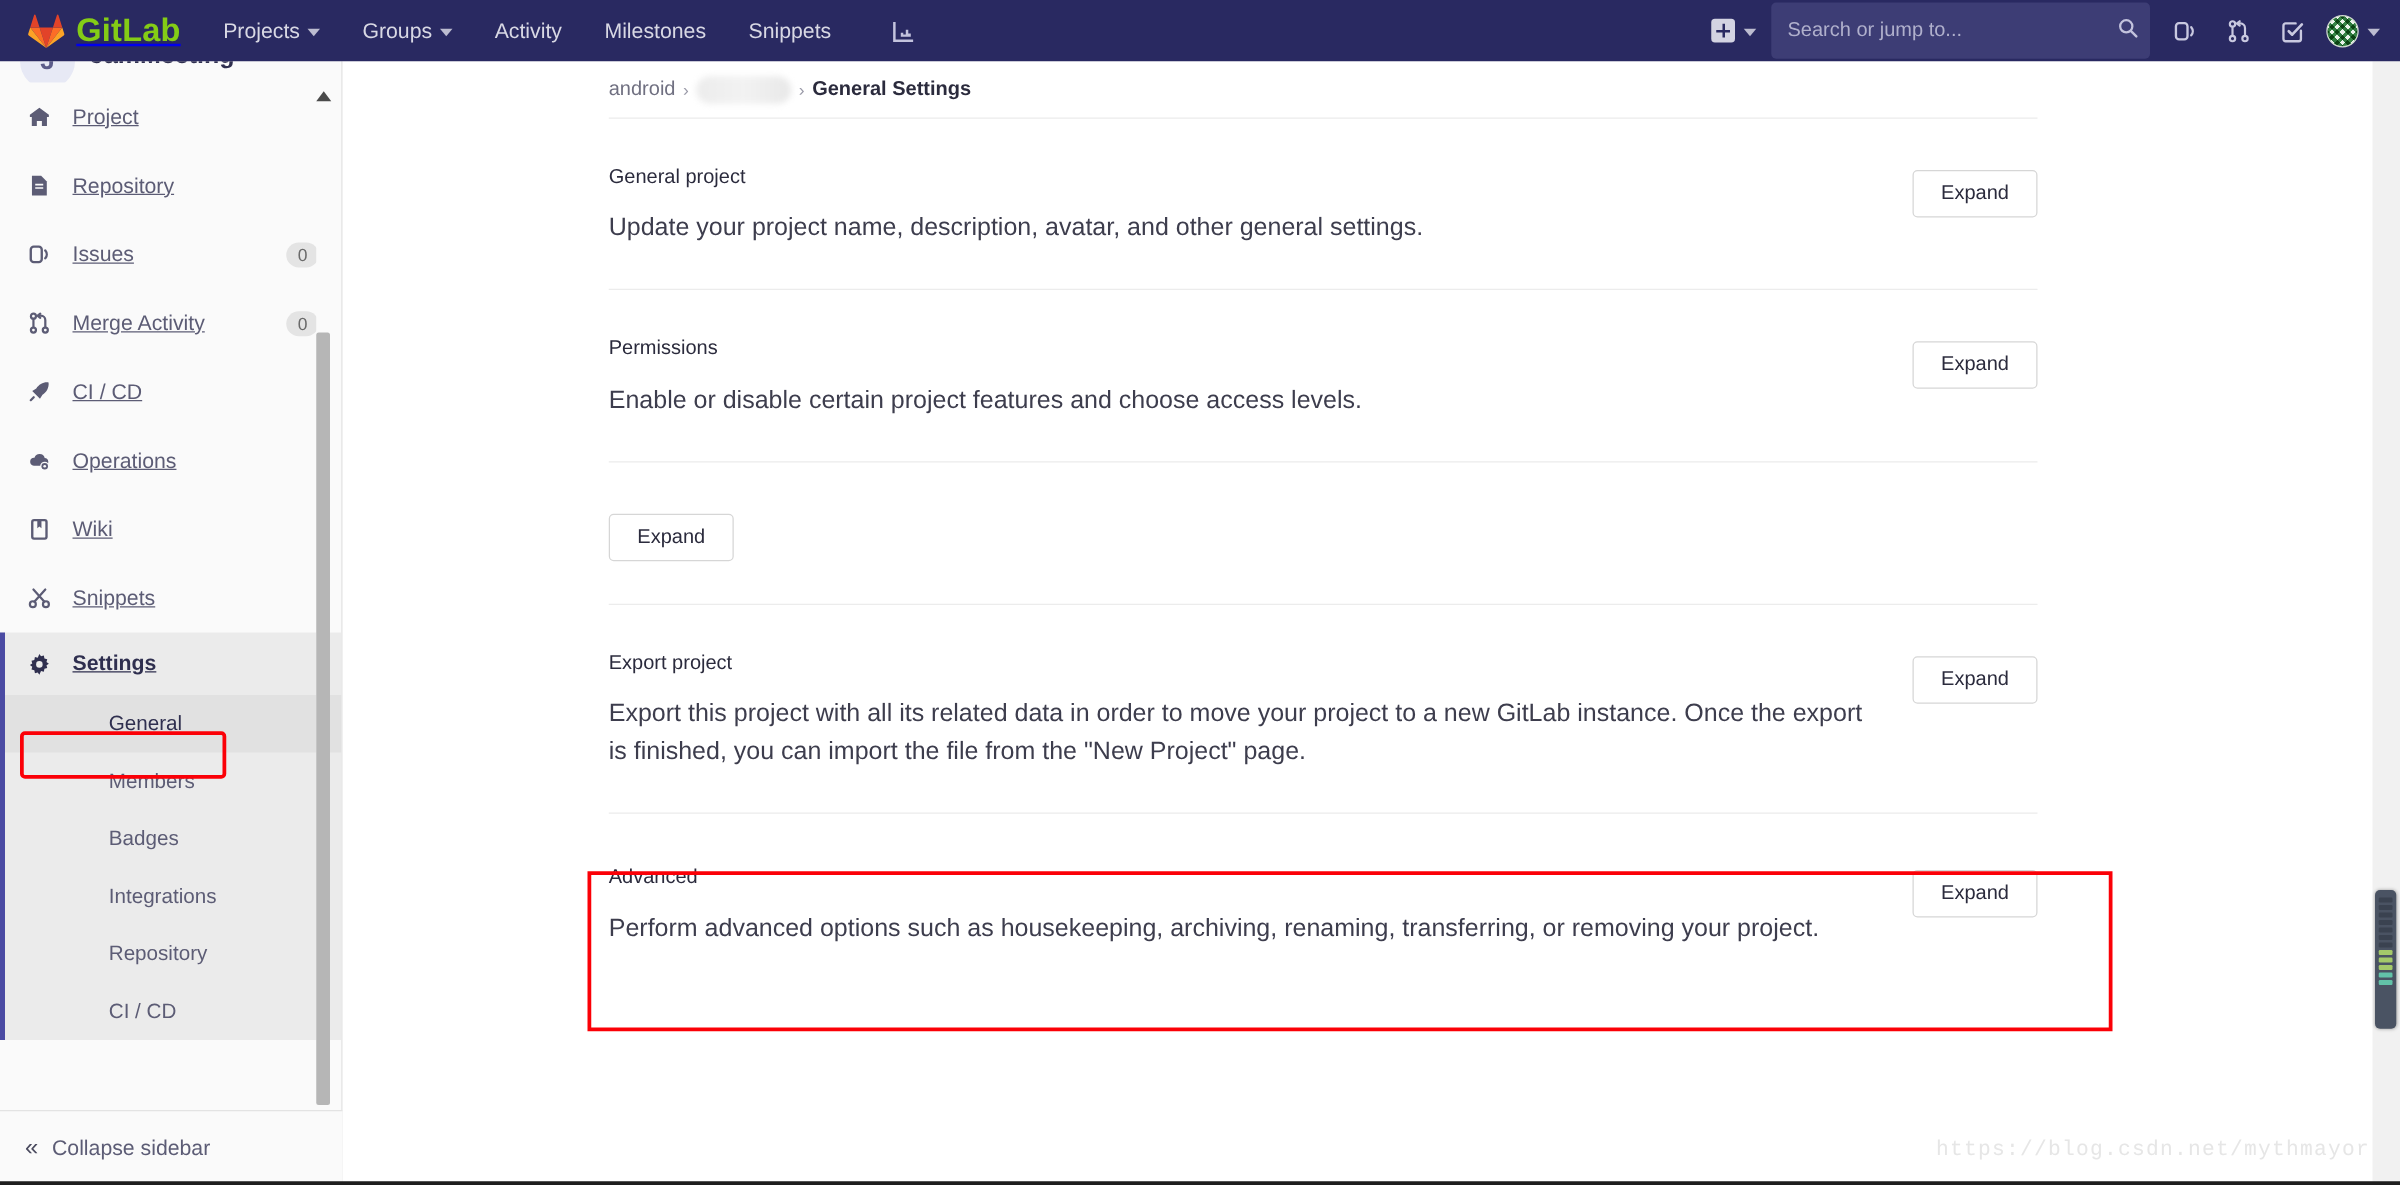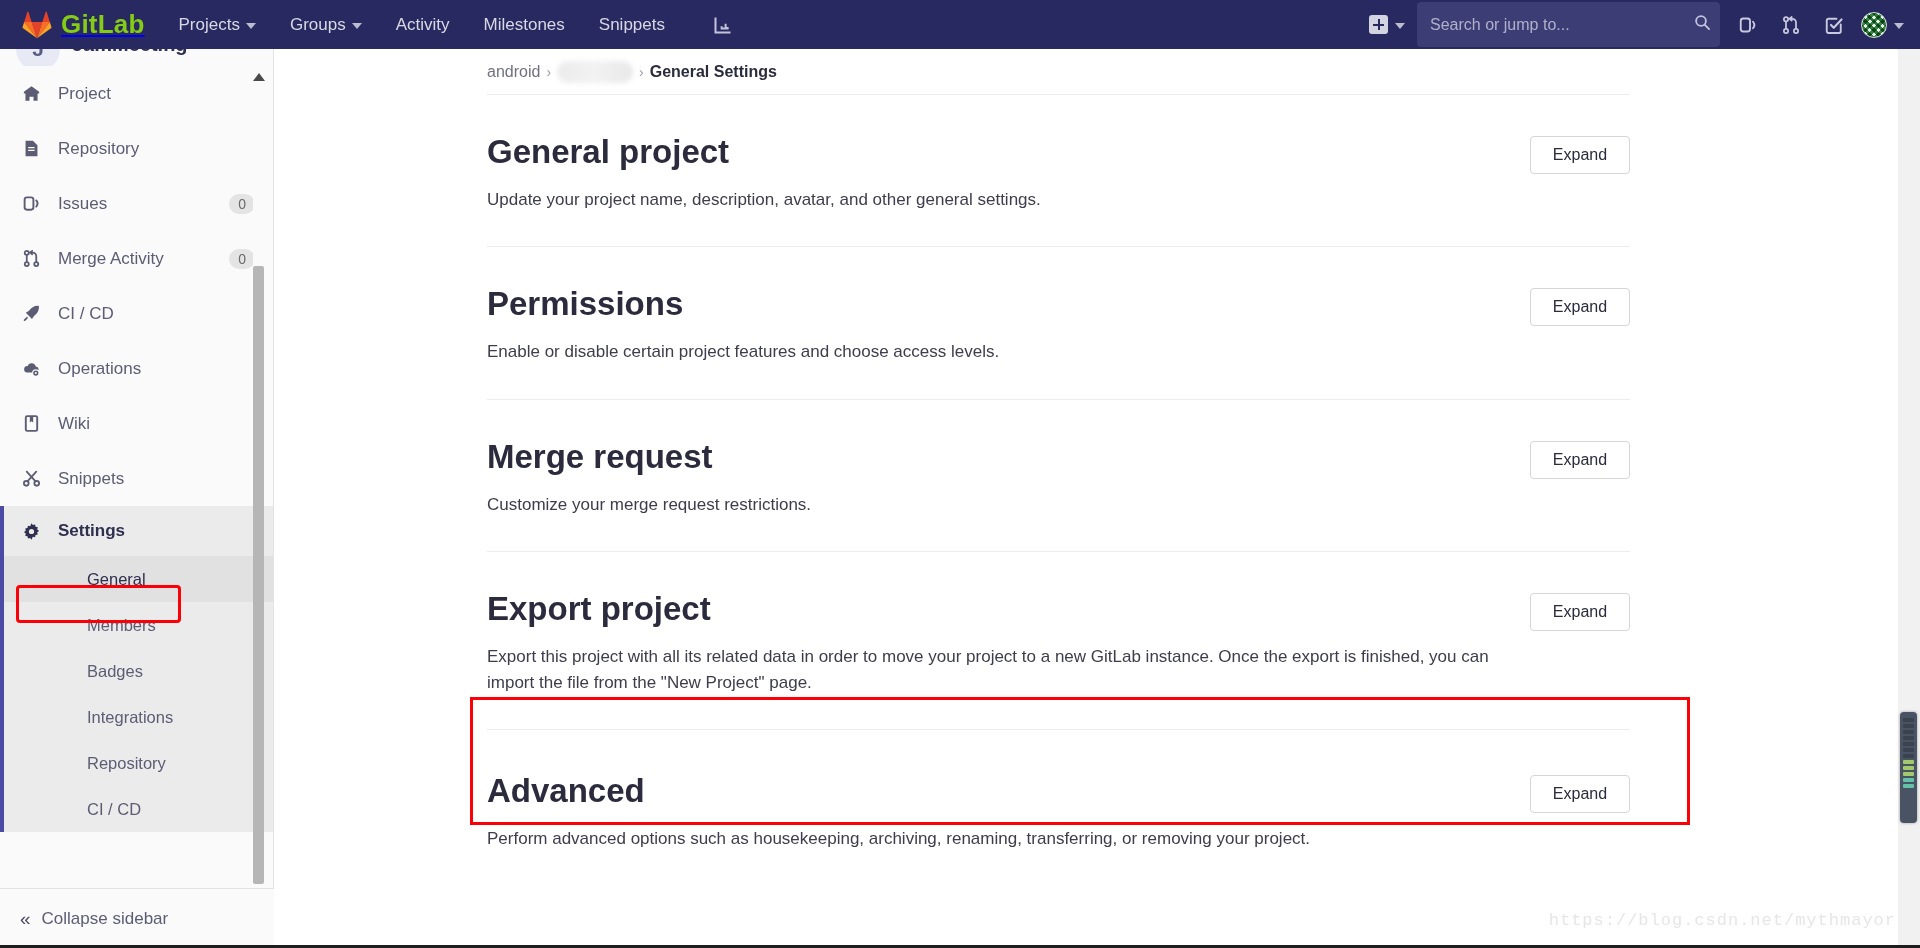--- a/index.html
+++ b/index.html
@@ -99,21 +99,21 @@
     font-size: 20px; font-weight: 700; color: #2f2f4f; white-space: nowrap;
   }
 
   #side-scroll { position: relative; height: 818px; }
   .side-item {
     height: 55px; display: flex; align-items: center;
     padding-left: 20px; padding-right: 18px;
     color: #5c5c75; font-size: 17px; cursor: pointer; gap: 16px;
     text-decoration: none;
   }
-  .side-item .lbl { flex: 1; white-space: nowrap; }
+  .side-item .lbl { flex: 1; white-space: nowrap; text-decoration: underline; }
   .side-item .badge {
     background: #e4e4e4; color: #6a6a6a; font-size: 14px;
     border-radius: 11px; padding: 2px 9px; min-width: 25px; text-align: center;
   }
   .side-icon { width: 22px; display: flex; align-items: center; justify-content: center; }
 
   #side-settings-group { background: #ebebeb; border-left: 4px solid #4b4ba3; }
   #side-settings-group .side-item { padding-left: 16px; }
   #settings-head { font-weight: 700; color: #2f2f4f; height: 50px; }
   .side-sub {
@@ -174,24 +174,24 @@
   #top-rule { height: 1px; background: #ececec; margin-bottom: 0; }
 
   .settings-row {
     display: flex; align-items: flex-start;
     padding: 38px 0 34px 0; border-bottom: 1px solid #ececec;
     position: relative;
   }
   .settings-row:last-of-type { border-bottom: none; }
   .settings-text { flex: 1; padding-right: 40px; }
   .settings-title {
-    font-size: 33px; font-weight: 700; color: #2b2b3d;
+    font-size: 16px; font-weight: 400; color: #2b2b3d;
     line-height: 1.15; margin-bottom: 16px;
   }
-  .settings-desc { font-size: 17px; color: #3d3d4d; line-height: 1.5; }
+  .settings-desc { font-size: 20px; color: #3d3d4d; line-height: 1.5; }
   .expand-btn {
     width: 100px; height: 38px; background: #fff;
     border: 1px solid #d6d6d6; border-radius: 4px;
     font-size: 16px; color: #2b2b3d; cursor: pointer;
     font-family: "Liberation Sans", sans-serif;
     flex: none; margin-top: 3px;
   }
 
   #advanced-row { border-bottom: none; padding: 42px 0 44px 0; }
   #advanced-highlight {
@@ -483,24 +483,20 @@
 
     <div class="settings-row">
       <div class="settings-text">
         <div class="settings-title">Permissions</div>
         <div class="settings-desc">Enable or disable certain project features and choose access levels.</div>
       </div>
       <button class="expand-btn">Expand</button>
     </div>
 
     <div class="settings-row">
-      <div class="settings-text">
-        <div class="settings-title">Merge request</div>
-        <div class="settings-desc">Customize your merge request restrictions.</div>
-      </div>
       <button class="expand-btn">Expand</button>
     </div>
 
     <div class="settings-row">
       <div class="settings-text">
         <div class="settings-title">Export project</div>
         <div class="settings-desc">Export this project with all its related data in order to move your project to a new GitLab instance. Once the export is finished, you can import the file from the "New Project" page.</div>
       </div>
       <button class="expand-btn">Expand</button>
     </div>

